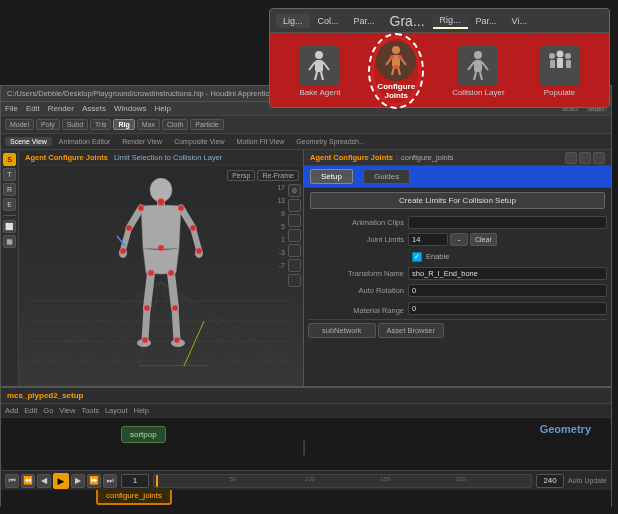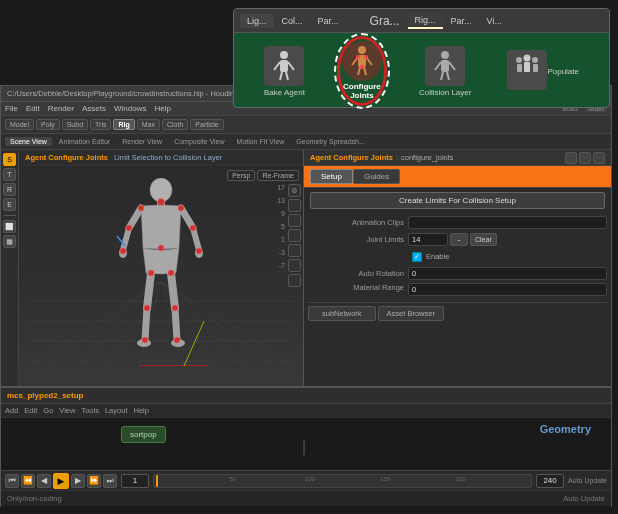--- a/index.html
+++ b/index.html
@@ -8,26 +8,26 @@
       height: 514px;
       background: #1a1a1a;
       font-family: Arial, sans-serif;
       overflow: hidden;
       position: relative;
     }
   </style>
 </head>
 <body>
 
-<div style="position:absolute;top:8px;right:8px;width:377px;height:100px;background:#14532d;border:1px solid #666;border-radius:4px;z-index:20;">
+<div style="position:absolute;top:8px;right:8px;width:341px;height:100px;background:#b91c1c;border:1px solid #666;border-radius:4px;z-index:20;">
   <div style="display:flex;background:#3a3a3a;height:24px;align-items:center;padding:0 6px;gap:1px;border-bottom:1px solid #555;border-radius:4px 4px 0 0;">
     <div style="padding:2px 7px;font-size:9px;color:#ccc;cursor:pointer;background:#444;border-radius:2px;">Lig...</div>
     <div style="padding:2px 7px;font-size:9px;color:#ccc;cursor:pointer;">Col...</div>
     <div style="padding:2px 7px;font-size:9px;color:#ccc;cursor:pointer;">Par...</div>
-    <div style="padding:2px 7px;font-size:12px;color:#ccc;cursor:pointer;margin-left:16px;">Gra...</div>
+    <div style="padding:2px 7px;font-size:14px;color:#ccc;cursor:pointer;">Gra...</div>
     <div style="padding:2px 7px;font-size:9px;color:#ccc;cursor:pointer;background:#3d3d3d;border-bottom:2px solid #fef9c3;">Rig...</div>
     <div style="padding:2px 7px;font-size:9px;color:#ccc;cursor:pointer;">Par...</div>
     <div style="padding:2px 7px;font-size:9px;color:#ccc;cursor:pointer;">Vi...</div>
   </div>
   <div style="display:flex;align-items:center;justify-content:space-around;height:76px;padding:4px 12px;">
 
     <div style="display:flex;flex-direction:column;align-items:flex-start;cursor:pointer;padding:4px;border-radius:4px;">
       <div style="width:40px;height:40px;background:#4a4a4a;border-radius:4px;display:flex;align-items:center;justify-content:center;font-size:20px;margin-bottom:2px;">
         <svg width="28" height="32" viewBox="0 0 28 32">
           <ellipse cx="14" cy="5" rx="4" ry="4" fill="#ccc"></ellipse>
@@ -67,21 +67,21 @@
           <rect x="10" y="10" width="8" height="12" rx="2" fill="#aaa"></rect>
           <line x1="10" y1="12" x2="4" y2="20" stroke="#aaa" stroke-width="2"></line>
           <line x1="18" y1="12" x2="24" y2="20" stroke="#aaa" stroke-width="2"></line>
           <line x1="12" y1="22" x2="10" y2="30" stroke="#aaa" stroke-width="2"></line>
           <line x1="16" y1="22" x2="18" y2="30" stroke="#aaa" stroke-width="2"></line>
         </svg>
       </div>
       <div style="font-size:8px;color:#ccc;text-align:center;">Collision Layer</div>
     </div>
 
-    <div style="display:flex;align-items:center;cursor:pointer;padding:4px;border-radius:4px;">
+    <div style="display:flex;flex-direction:column;align-items:center;cursor:pointer;padding:4px;border-radius:4px;">
       <div style="width:40px;height:40px;background:#4a4a4a;border-radius:4px;display:flex;align-items:center;justify-content:center;margin-bottom:2px;">
         <svg width="32" height="32" viewBox="0 0 32 32">
           <ellipse cx="8" cy="6" rx="3" ry="3" fill="#aaa"></ellipse>
           <rect x="6" y="10" width="5" height="8" rx="1" fill="#aaa"></rect>
           <ellipse cx="16" cy="4" rx="3.5" ry="3.5" fill="#ccc"></ellipse>
           <rect x="13" y="8" width="6" height="10" rx="1" fill="#ccc"></rect>
           <ellipse cx="24" cy="6" rx="3" ry="3" fill="#aaa"></ellipse>
           <rect x="22" y="10" width="5" height="8" rx="1" fill="#aaa"></rect>
         </svg>
       </div>
@@ -261,21 +261,21 @@
         <span style="color:#f90;font-weight:bold;">Agent Configure Joints</span>
         <span style="color:#888;margin:0 3px;">:</span>
         <span style="color:#aaa;">configure_joints</span>
         <div style="margin-left:auto;display:flex;gap:2px;">
           <div style="width:12px;height:12px;background:#444;border:1px solid #555;border-radius:2px;cursor:pointer;"></div>
           <div style="width:12px;height:12px;background:#444;border:1px solid #555;border-radius:2px;cursor:pointer;"></div>
           <div style="width:12px;height:12px;background:#444;border:1px solid #555;border-radius:2px;cursor:pointer;"></div>
         </div>
       </div>
 
-      <div style="display:flex;gap:0;padding:3px 6px;background:#f97316;border-bottom:1px solid #444;">
+      <div style="display:flex;gap:10px;padding:3px 6px;background:#1d4ed8;border-bottom:1px solid #444;">
         <div style="padding:2px 10px;background:#555;border:1px solid #888;color:#fff;cursor:pointer;border-radius:2px;font-size:8px;">Setup</div>
         <div style="padding:2px 10px;background:#3a3a3a;border:1px solid #555;color:#aaa;cursor:pointer;border-radius:2px;font-size:8px;">Guides</div>
       </div>
 
       <div style="margin:4px 6px;padding:3px 6px;background:#3d3d3d;border:1px solid #666;color:#ddd;font-size:8px;cursor:pointer;border-radius:2px;text-align:center;">Create Limits For Collision Setup</div>
 
       <div style="padding:2px 4px;font-size:8px;overflow-y:auto;flex:1;">
 
         <div style="display:flex;align-items:center;margin-bottom:2px;height:15px;">
           <span style="width:100px;font-size:7.5px;color:#999;text-align:right;padding-right:4px;flex-shrink:0;">Animation Clips</span>
@@ -287,28 +287,32 @@
           <input type="text" value="14" style="width: 40px; height: 13px; background: rgb(30, 30, 30); border: 1px solid rgb(68, 68, 68); padding: 0px 3px; font-size: 7.5px; color: rgb(221, 221, 221); border-radius: 2px;">
           <div style="width:18px;height:13px;background:#444;border:1px solid #555;margin-left:2px;border-radius:2px;cursor:pointer;display:flex;align-items:center;justify-content:center;font-size:9px;color:#ccc;">-</div>
           <div style="padding:0 4px;height:13px;background:#444;border:1px solid #555;margin-left:2px;border-radius:2px;cursor:pointer;display:flex;align-items:center;justify-content:center;font-size:7px;color:#ccc;">Clear</div>
         </div>
 
         <div style="display:flex;align-items:center;margin-bottom:2px;height:15px;padding-left:104px;">
           <div style="width:10px;height:10px;background:#0af;border:1px solid #088;border-radius:1px;margin-right:4px;display:flex;align-items:center;justify-content:center;font-size:7px;color:#fff;cursor:pointer;">✓</div>
           <span style="font-size:7.5px;color:#aaa;">Enable</span>
         </div>
 
+        <div style="display:flex;align-items:center;margin-bottom:2px;height:15px;">
+          <span style="width:100px;font-size:7.5px;color:#999;text-align:right;padding-right:4px;flex-shrink:0;">Transform Name</span>
+          <input type="text" style="flex: 1 1 0%; height: 13px; background: rgb(30, 30, 30); border: 1px solid rgb(68, 68, 68); padding: 0px 3px; font-size: 7.5px; color: rgb(221, 221, 221); border-radius: 2px;" value="sho_R_l_End_bone">
+        </div>
 
 
         <div style="display:flex;align-items:center;margin-bottom:2px;height:15px;">
           <span style="width:100px;font-size:7.5px;color:#999;text-align:right;padding-right:4px;flex-shrink:0;">Auto Rotation</span>
           <input type="text" value="0" style="flex: 1 1 0%; height: 13px; background: rgb(30, 30, 30); border: 1px solid rgb(68, 68, 68); padding: 0px 3px; font-size: 7.5px; color: rgb(221, 221, 221); border-radius: 2px;">
         </div>
 
-        <div style="display:flex;align-items:flex-start;margin-bottom:2px;height:15px;">
+        <div style="display:flex;align-items:flex-end;margin-bottom:2px;height:15px;">
           <span style="width:100px;font-size:7.5px;color:#999;text-align:right;padding-right:4px;flex-shrink:0;">Material Range</span>
           <input type="text" value="0" style="flex: 1 1 0%; height: 13px; background: rgb(30, 30, 30); border: 1px solid rgb(68, 68, 68); padding: 0px 3px; font-size: 7.5px; color: rgb(221, 221, 221); border-radius: 2px;">
         </div>
 
         <div style="display:flex;gap:2px;margin-top:4px;border-top:1px solid #444;padding-top:3px;">
           <div style="padding:2px 13px;background:#3a3a3a;border:1px solid #555;color:#aaa;cursor:pointer;border-radius:2px;font-size:7.5px;">subNetwork</div>
           <div style="padding:2px 8px;background:#3a3a3a;border:1px solid #555;color:#aaa;cursor:pointer;border-radius:2px;font-size:7.5px;">Asset Browser</div>
         </div>
       </div>
     </div>
@@ -367,17 +371,13 @@
       <div style="position:absolute;left:20%;top:1px;font-size:6px;color:#666;">50</div>
       <div style="position:absolute;left:40%;top:1px;font-size:6px;color:#666;">100</div>
       <div style="position:absolute;left:60%;top:1px;font-size:6px;color:#666;">150</div>
       <div style="position:absolute;left:80%;top:1px;font-size:6px;color:#666;">200</div>
     </div>
 
     <input type="text" value="240" style="width: 28px; height: 14px; background: rgb(34, 34, 34); border: 1px solid rgb(85, 85, 85); color: rgb(221, 221, 221); font-size: 8px; text-align: center; border-radius: 2px;">
     <div style="font-size:7px;color:#888;margin-left:2px;">Auto Update</div>
   </div>
 
-  <div style="position:absolute;bottom:0;left:0;right:0;height:16px;background:#252525;border-top:1px solid #333;display:flex;align-items:center;padding:0 6px;font-size:7.5px;color:#777;">
-    <span>Only/non-coding</span>
-    <span style="margin-left:auto;">Auto Update</span>
-  </div>
 </div>
 
 </body></html>

